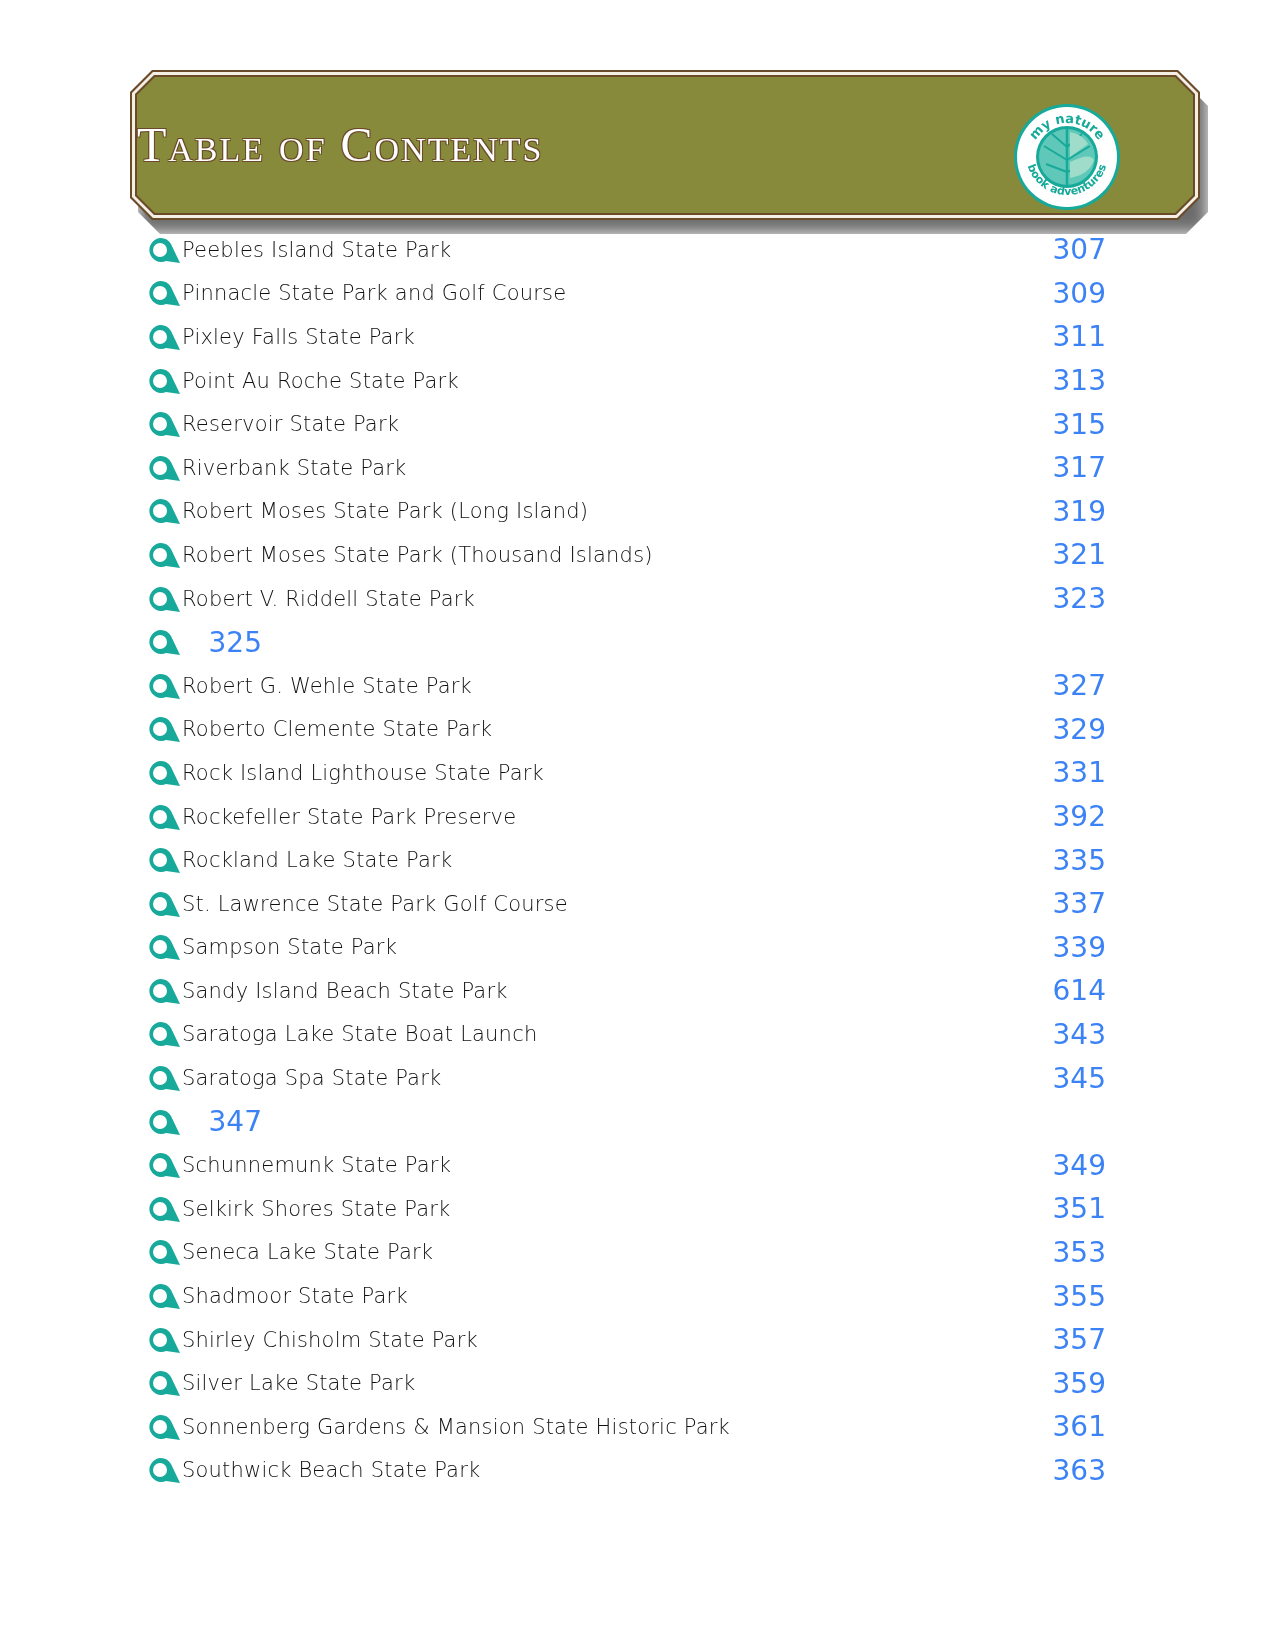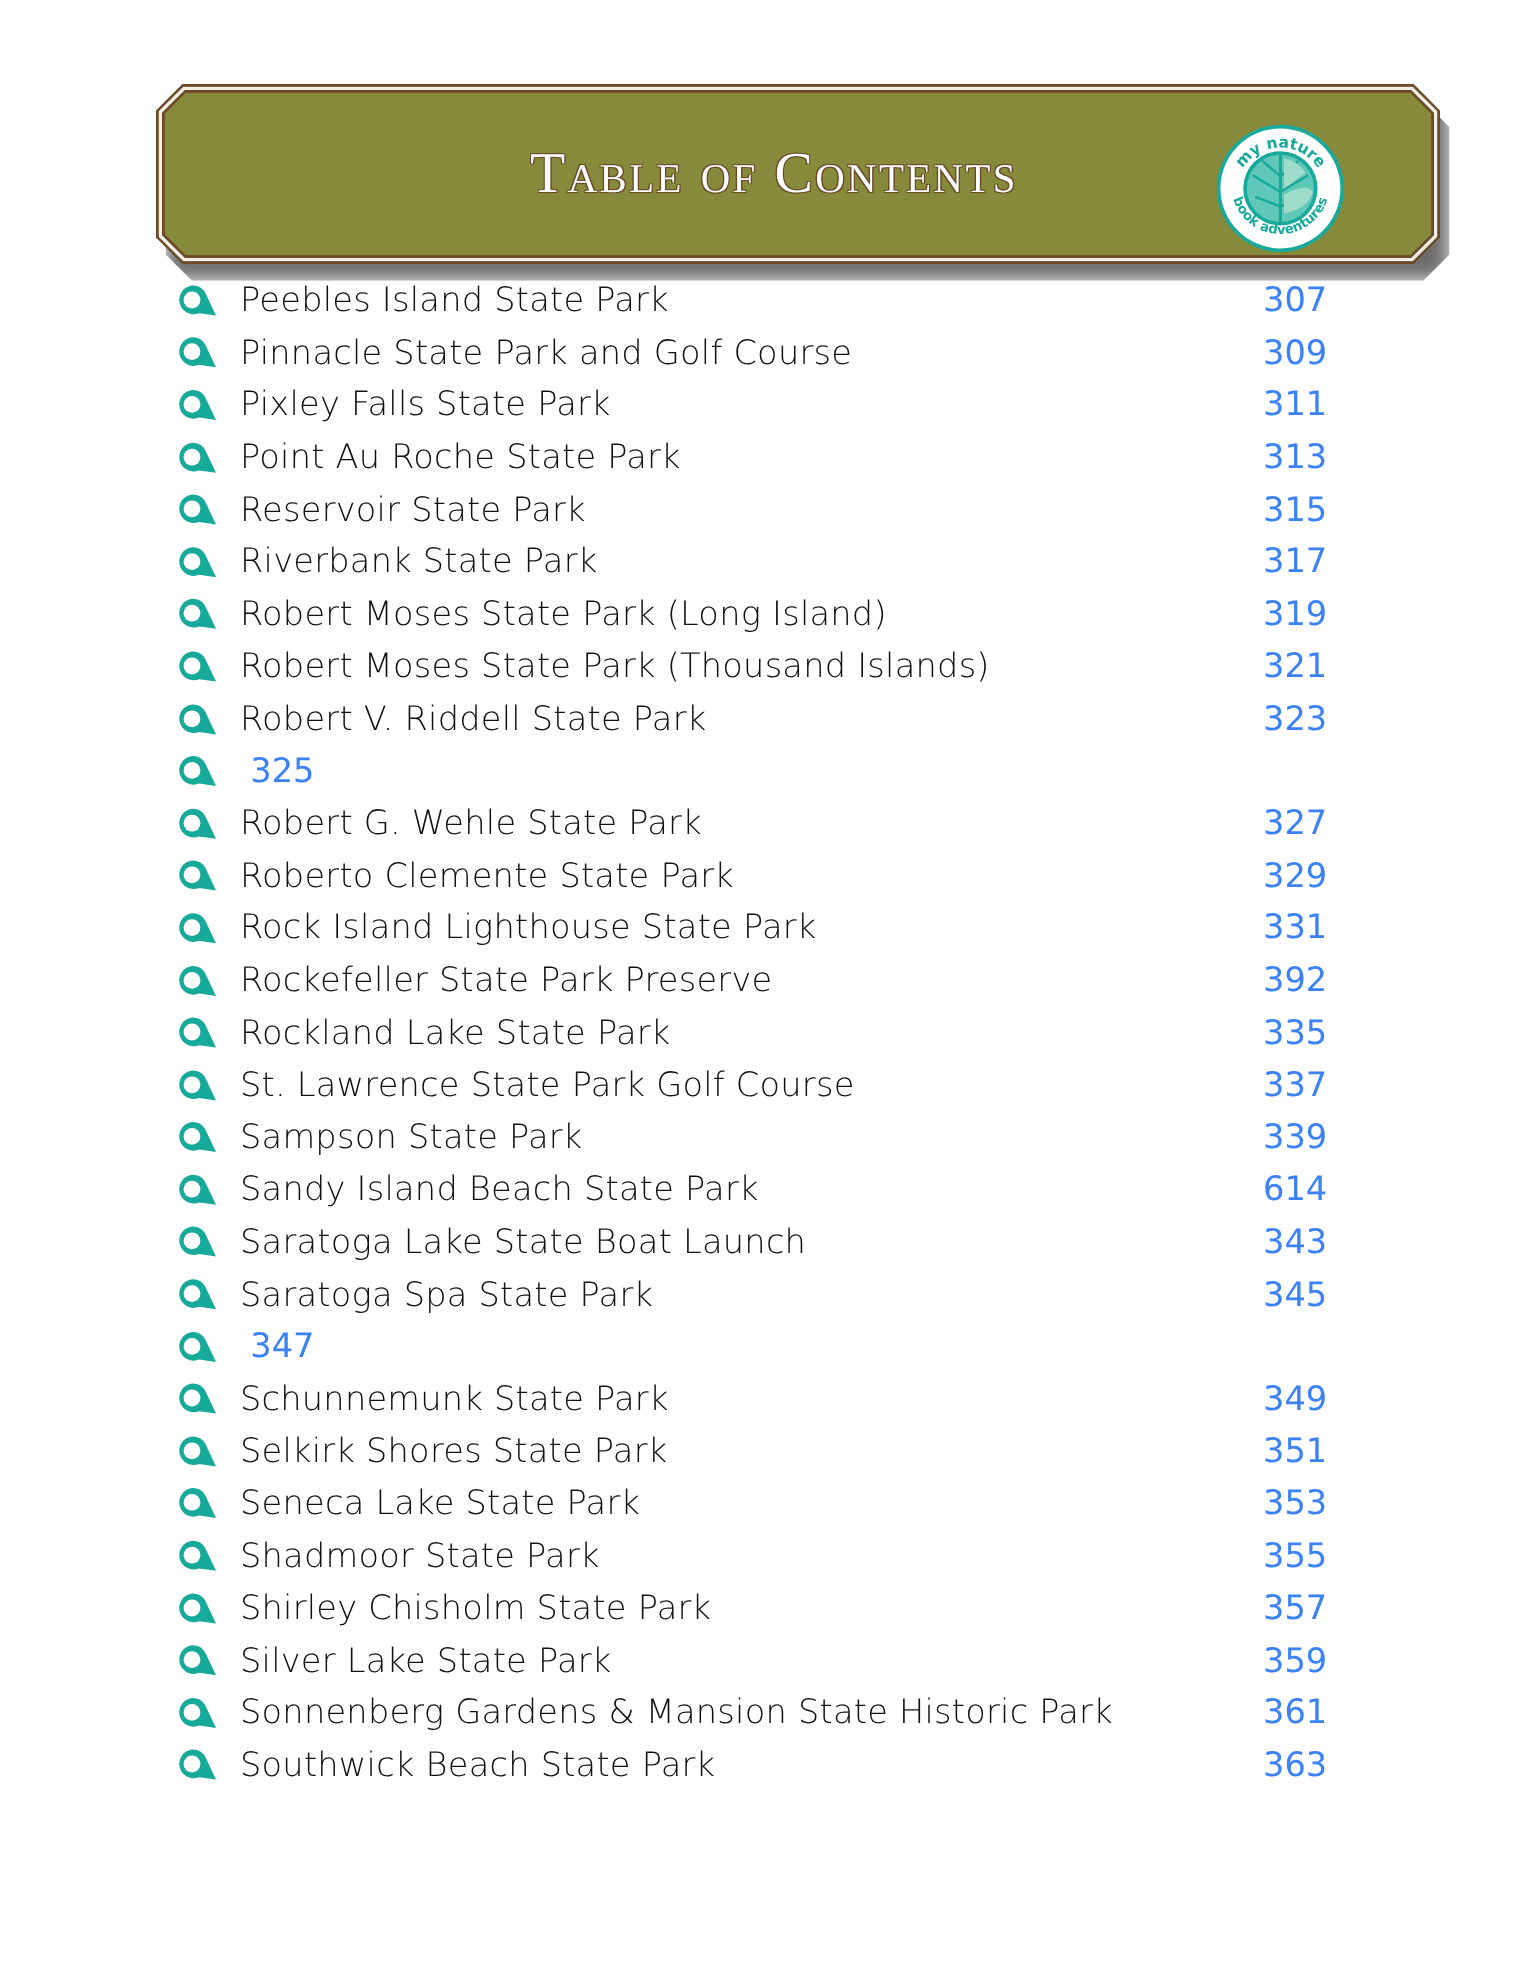--- a/index.html
+++ b/index.html
@@ -29,37 +29,37 @@
     position:absolute; left:5px; top:5px; width:1060px; height:140px;
     background:#6b4a2a;
     clip-path: polygon(19px 0, 1041px 0, 1060px 19px, 1060px 121px, 1041px 140px, 19px 140px, 0 121px, 0 19px);
   }
   .banner-inner {
     position:absolute; left:7px; top:7px; width:1056px; height:136px;
     background:#878a3a;
     clip-path: polygon(18px 0, 1038px 0, 1056px 18px, 1056px 118px, 1038px 136px, 18px 136px, 0 118px, 0 18px);
   }
   .banner-title {
-    position:absolute; left:0; top:40px; width:1016px; text-align:center;
+    position:absolute; left:0; top:40px; width:1016px; 
     font-family:"Liberation Serif", serif; font-size:48px; letter-spacing:2px;
     color:#ffffff; font-variant: small-caps;
     text-shadow: 1px 1px 0 #6b4a2a, -1px -1px 0 #6b4a2a, 1px -1px 0 #6b4a2a, -1px 1px 0 #6b4a2a;
   }
   .logo {
     position:absolute; left:875px; top:25px; width:110px; height:110px;
   }
   .toc-list {
     position:absolute; left:146px; top:228px; width:960px; margin:0; padding:0; list-style:none;
   }
   .toc-item {
     display:flex; align-items:center; height:43.6px; position:relative;
   }
   .toc-icon { width:36px; height:28px; display:flex; align-items:center; }
   .toc-title {
-    font-size:28px; color:#111; margin-left:18px; flex:1; white-space:nowrap;
+    font-size:21px; color:#111; margin-left:0; flex:1; white-space:nowrap;
     font-family:"DejaVu Sans", sans-serif; font-weight:300; letter-spacing:.2px;
   }
   .toc-page {
     font-size:28px; color:#3b82f6; text-align:right; width:80px;
     font-family:"DejaVu Sans", sans-serif;
   }
 </style>
 </head>
 <body>
 

